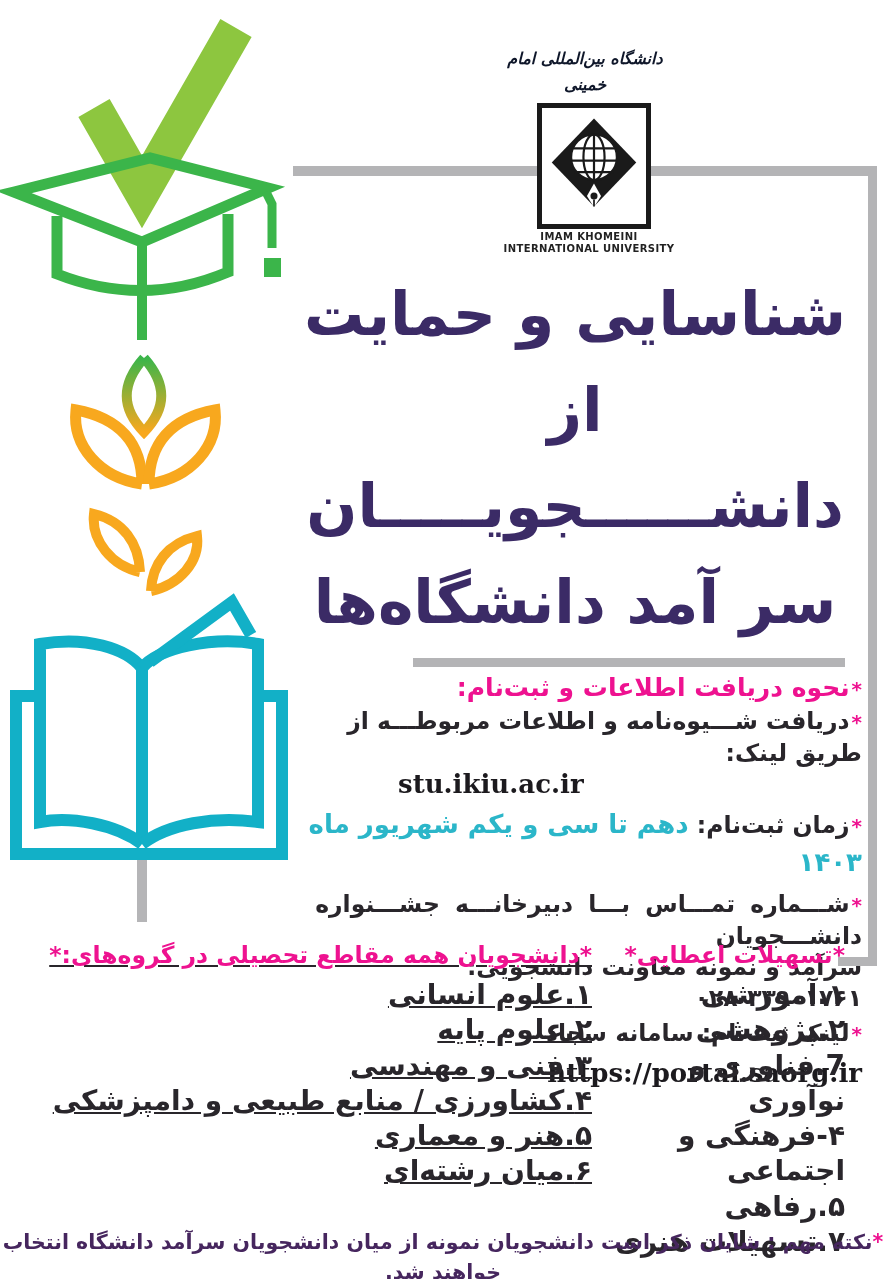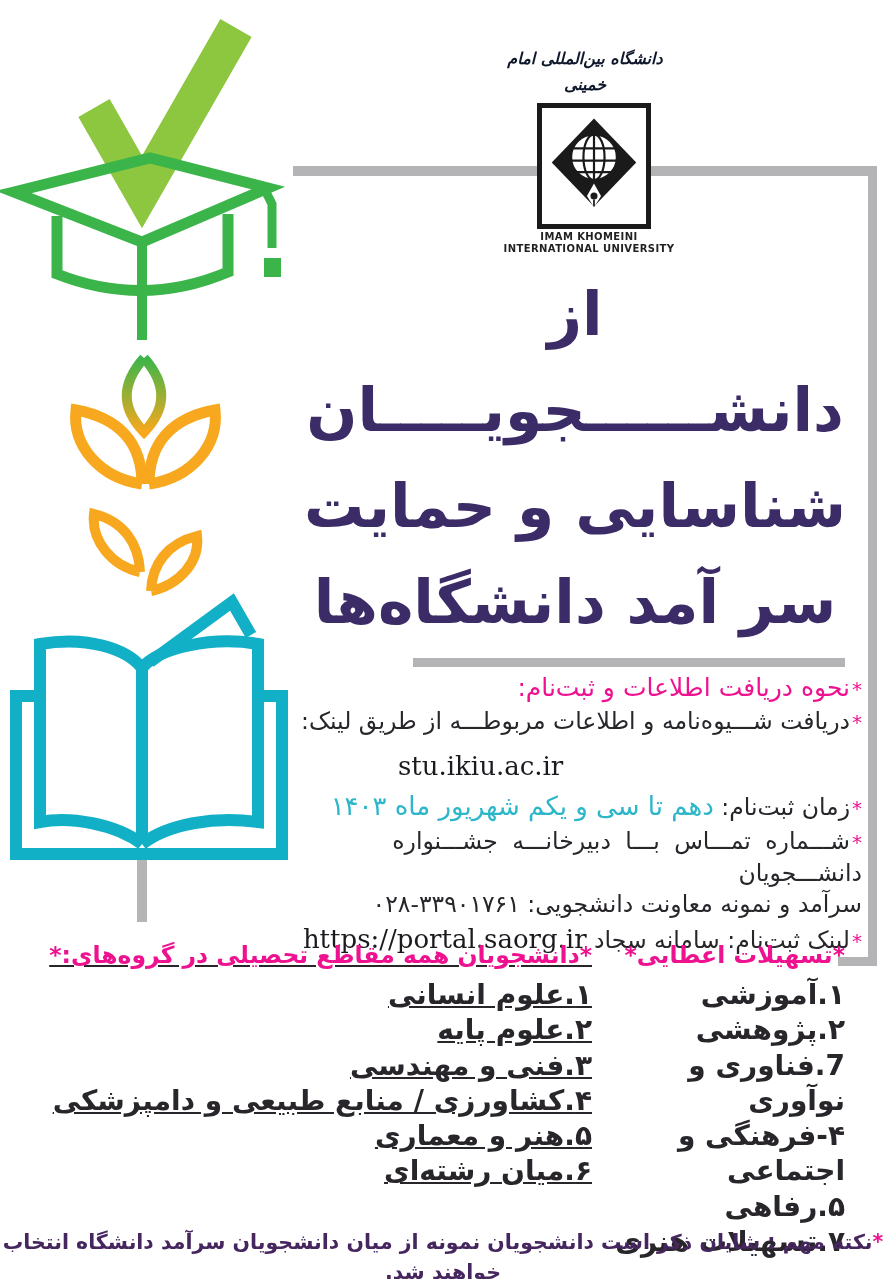--- a/index.html
+++ b/index.html
@@ -28,32 +28,32 @@
     display:flex;align-items:center;justify-content:center;
   }
   .logo-caption{
     left:495px;top:231px;width:188px;
     text-align:center;color:#222222;font-size:10px;font-weight:bold;line-height:11.5px;
     letter-spacing:.4px;z-index:2;
   }
   
   .info{
     left:293px;top:671px;width:569px;
-    direction:rtl;text-align:right;font-weight:normal;color:#29262b;
+    direction:rtl;text-align:right;font-weight:bold;color:#29262b;
   }
   .info .h{font-size:25px;line-height:33px;color:#ee1290;}
   .info .ln{font-size:23.5px;line-height:31px;}
   .info .star{color:#ee1290;font-size:20px;padding-left:2px;}
   .teal-text{color:#2bb6c9;font-size:26px;}
   .url{
     font-family:"DejaVu Serif", serif;font-size:26px;
     direction:ltr;unicode-bidi:embed;color:#1c1a1e;
   }
-  .url-line{padding-left:105px;text-align:left;line-height:34px;margin-top:13px;}
-  .stretch{word-spacing:7px;letter-spacing:.5px;}
+  .url-line{padding-left:105px;text-align:left;line-height:34px;}
+  .stretch{word-spacing:7px;letter-spacing:.5px;margin-top:8px;}
   
   .col{direction:rtl;text-align:right;font-weight:bold;color:#29262b;}
   .col .h{font-size:23.5px;line-height:33px;color:#ee1290;margin-bottom:5px;}
   .col .item{font-size:28px;line-height:35.3px;}
   
   .footer{
     left:0;top:1227px;width:886px;
     direction:rtl;text-align:center;
     font-size:20.5px;font-weight:bold;color:#46265e;line-height:30px;
   }
@@ -130,22 +130,22 @@
     <line x1="50" y1="94" x2="50" y2="102" stroke="#1a1a1a" stroke-width="2"></line>
   </svg>
 </div>
 
 <div class="abs logo-caption">
   <div>IMAM KHOMEINI</div>
   <div>INTERNATIONAL UNIVERSITY</div>
 </div>
 
 <div class="abs title">
+  <div>شناسایی و حمایت</div>
   <div>از دانشــــــجویـــــان</div>
-  <div>شناسایی و حمایت</div>
   <div>سر آمد دانشگاه‌ها</div>
 </div>
 
 <div class="abs info">
   <div class="h">
     <span class="star">*</span><span>نحوه دریافت اطلاعات و ثبت‌نام:</span>
   </div>
   <div class="ln">
     <span class="star">*</span><span>دریافت شـــیوه‌نامه و اطلاعات مربوطـــه از طریق لینک:</span>
   </div>

